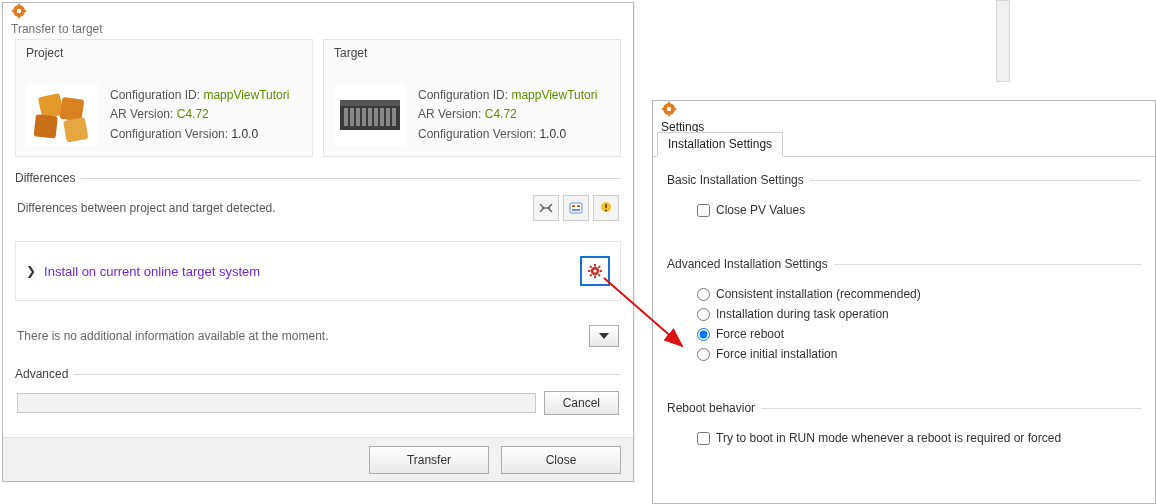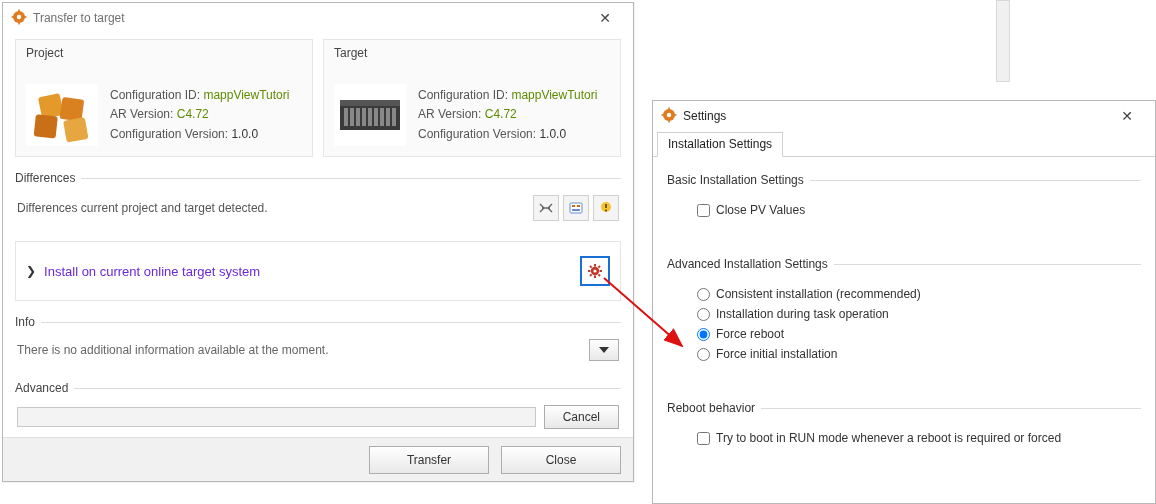--- a/index.html
+++ b/index.html
@@ -31,23 +31,23 @@
     position: absolute;
     left: 2px; top: 2px;
     width: 632px; height: 480px;
     background: #ffffff;
     border: 1px solid #b8b8b8;
     box-shadow: 1px 1px 0 rgba(0,0,0,0.05);
   }
   .titlebar {
     height: 30px;
     display: flex;
-    align-items: center;
     padding: 0 8px;
     color: #707070;
+    flex-direction: column;
   }
   .titlebar .icon-app { margin-right: 6px; }
   .titlebar .title { flex: 1; font-size: 12px; }
   .titlebar .close-btn {
     width: 40px; height: 26px;
     display: flex; align-items: center; justify-content: center;
     color: #444;
   }
   .close-x { font-size: 14px; line-height: 1; }
 
@@ -279,21 +279,21 @@
             <div><span class="k">AR Version:</span> <span class="v-green">C4.72</span></div>
             <div><span class="k">Configuration Version:</span> <span class="v">1.0.0</span></div>
           </div>
         </div>
       </div>
     </div>
 
     <div class="fieldset">
       <div class="fieldset-legend">Differences</div>
       <div class="fieldset-body diff-row">
-        <div class="diff-text">Differences current project and target detected.</div>
+        <div class="diff-text">Differences between project and target detected.</div>
         <div class="iconbtn">
           <svg viewBox="0 0 16 16">
               <path d="M2 12 L6 8 L2 4 M4 8 H12 M14 4 L10 8 L14 12" stroke="#666" stroke-width="1.4" fill="none"></path>
             </svg>
         </div>
         <div class="iconbtn">
           <svg viewBox="0 0 16 16">
               <rect x="2" y="3" width="12" height="10" rx="1" fill="#fff" stroke="#6a8fcf"></rect>
               <rect x="4" y="5" width="3" height="2" fill="#d06a1a"></rect>
               <rect x="9" y="5" width="3" height="2" fill="#d06a1a"></rect>
@@ -327,21 +327,20 @@
               <line x1="3" y1="3" x2="4.6" y2="4.6"></line>
               <line x1="11.4" y1="11.4" x2="13" y2="13"></line>
               <line x1="13" y1="3" x2="11.4" y2="4.6"></line>
               <line x1="4.6" y1="11.4" x2="3" y2="13"></line>
             </g>
         </svg>
       </div>
     </div>
 
     <div class="fieldset">
-      <div class="fieldset-legend">Info</div>
       <div class="fieldset-body info-row">
         <div class="txt">There is no additional information available at the moment.</div>
         <div class="dropdown-btn">
           <div class="triangle-down"></div>
         </div>
       </div>
     </div>
 
     <div class="fieldset">
       <div class="fieldset-legend">Advanced</div>

